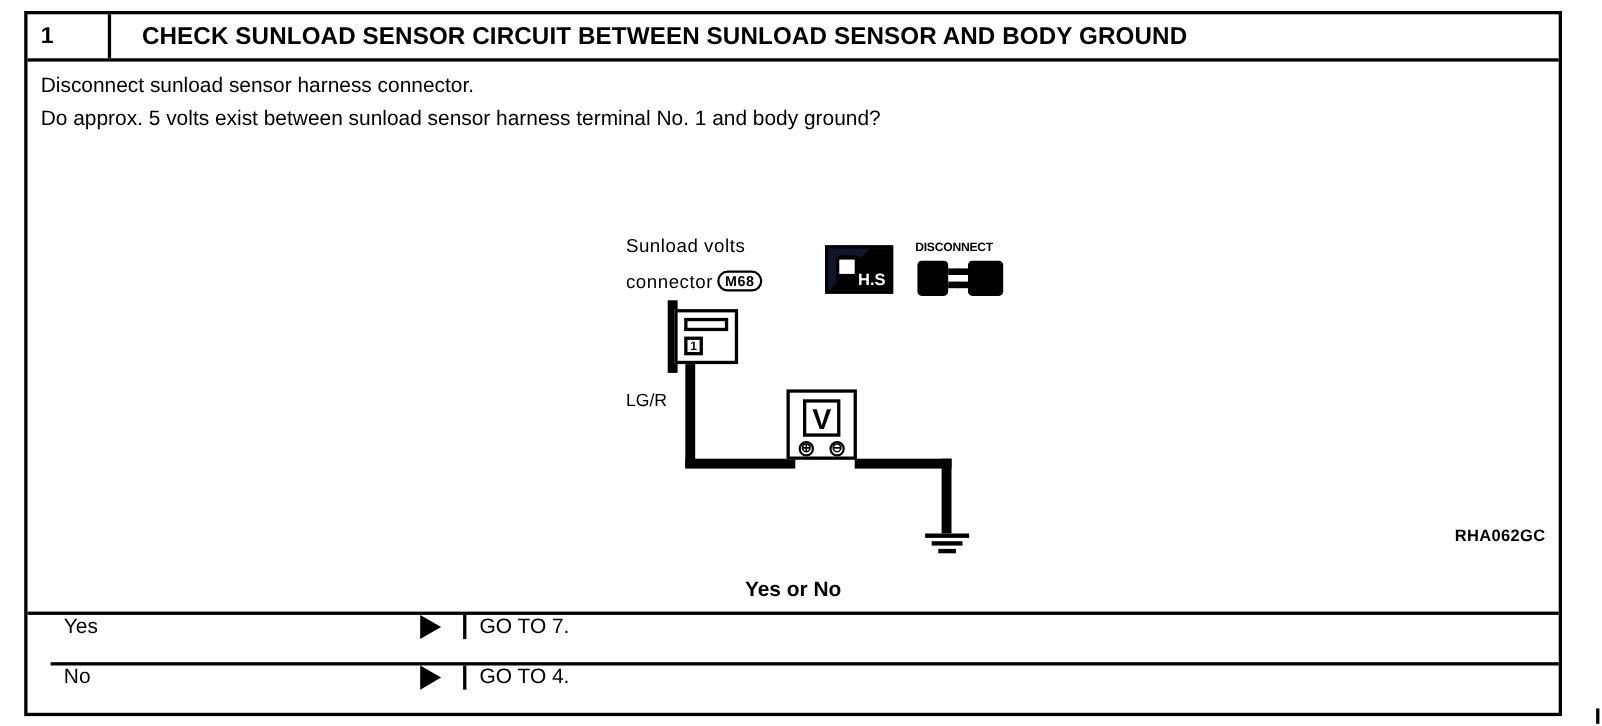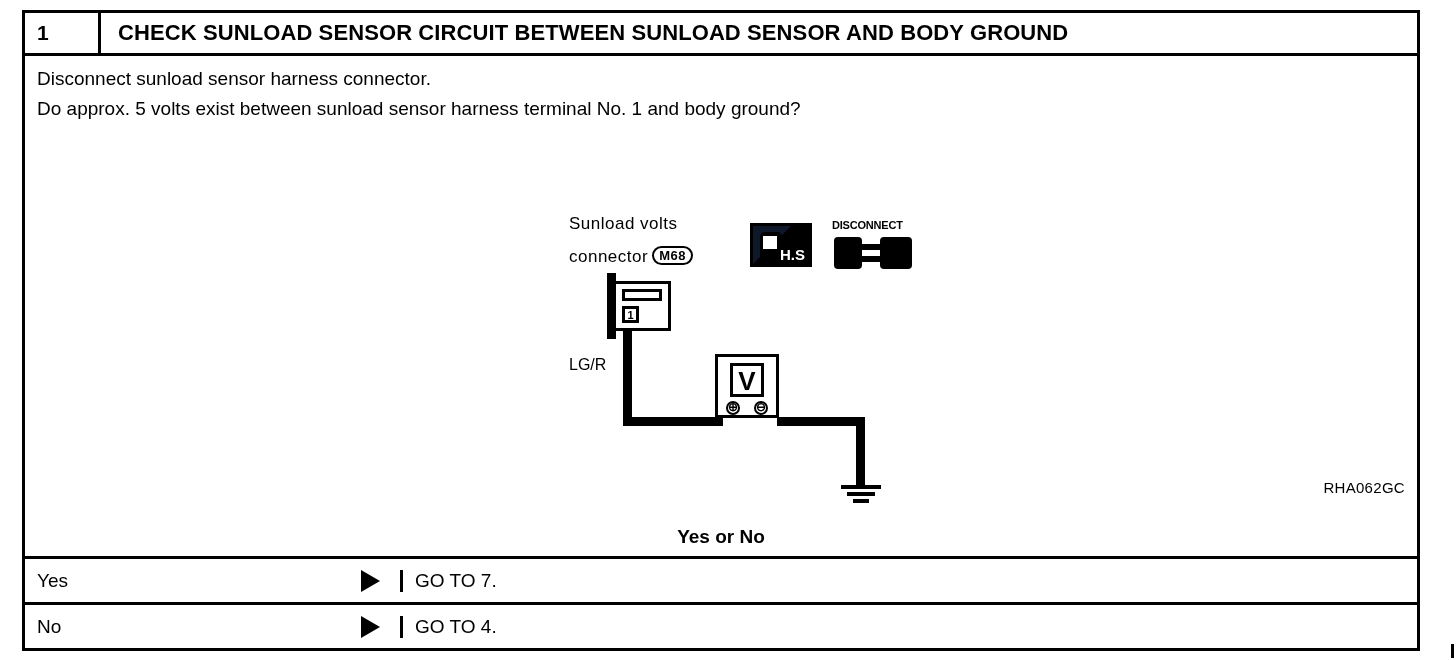--- a/index.html
+++ b/index.html
@@ -45,21 +45,21 @@
     padding-left: 12px;
     font-size: 21px;
     font-weight: bold;
     border-right: 3px solid #000;
     box-sizing: border-box;
   }
   .hdr-title {
     flex: 1;
     display: flex;
     align-items: center;
-    padding-left: 17px;
+    padding-left: 28px;
     font-size: 22px;
     font-weight: bold;
     letter-spacing: 0.1px;
   }
 
   
   .body-cell {
     position: relative;
     height: 503px;
     border-bottom: 3px solid #000;
@@ -70,21 +70,21 @@
     font-size: 19px;
     line-height: 1.58;
   }
   .instructions div { white-space: nowrap; }
 
   .fig-code {
     position: absolute;
     right: 12px;
     bottom: 60px;
     font-size: 15px;
-    font-weight: normal;
+    font-weight: bold;
     letter-spacing: 0.3px;
   }
   .yes-or-no {
     position: absolute;
     left: 0;
     right: 0;
     bottom: 8px;
     text-align: center;
     font-size: 19px;
     font-weight: bold;
@@ -352,22 +352,23 @@
     left: 46px; top: 22px;
     color: #fff;
     font-size: 11px;
     font-weight: bold;
     z-index: 2;
   }
 
   
   .res-row {
     display: flex;
-    align-items: center;
+    align-items: flex-start;
     height: 43px;
+    margin-left: 21px;
   }
   .res-row.first { border-bottom: 3px solid #000; }
   .res-label {
     width: 316px;
     display: flex;
     align-items: center;
     padding-left: 12px;
     font-size: 19px;
     box-sizing: border-box;
   }

